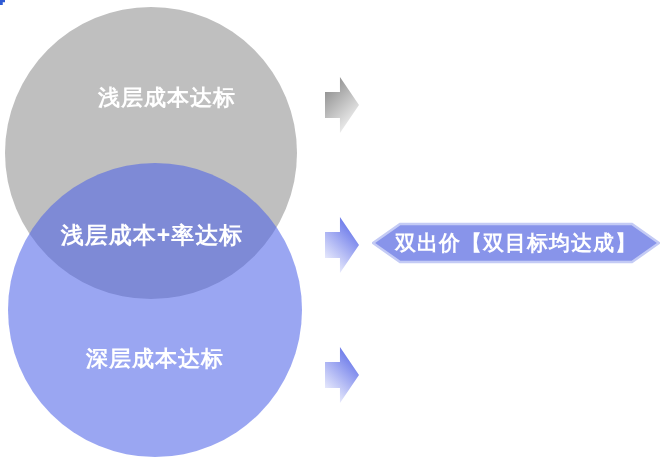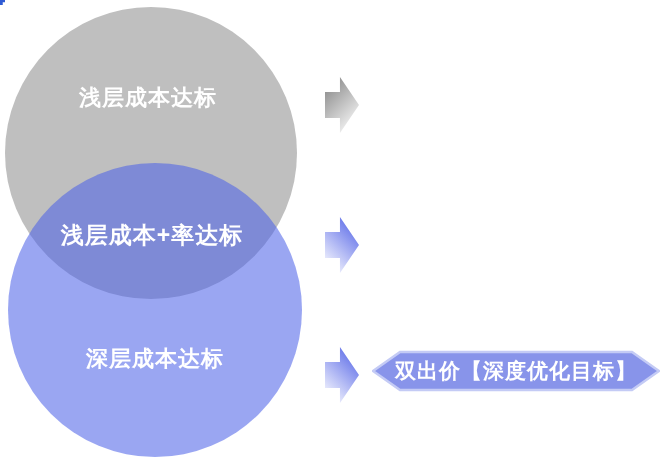--- a/index.html
+++ b/index.html
@@ -31,21 +31,21 @@
   }
   .circle-label{
     position:absolute;
     color:#ffffff;
     font-weight:bold;
     text-align:center;
     font-size:22px;
     letter-spacing:1px;
     white-space:nowrap;
   }
-  .label-top{left:2px;width:292px;top:83px;}
+  .label-top{left:21px;width:292px;top:83px;}
   .label-overlap{left:0px;width:304px;top:220px;font-size:23px;}
   .label-bottom{left:8px;width:294px;top:344px;}
 
   .flow-arrow{
     position:absolute;
     width:34px;height:56px;
     clip-path:polygon(0 27%, 44% 27%, 44% 0, 100% 50%, 44% 100%, 44% 73%, 0 73%);
   }
   .flow-arrow.gray{
     background:linear-gradient(135deg,#7f7f7f 0%,#fbfbfb 92%);
@@ -81,22 +81,22 @@
   <div class="circle circle-top"></div>
   <div class="circle circle-bottom"></div>
 
   <div class="circle-label label-top">浅层成本达标</div>
   <div class="circle-label label-bottom">深层成本达标</div>
   <div class="circle-label label-overlap">浅层成本+率达标</div>
 
   <div class="flow-arrow gray arrow-1"></div>
 
   <div class="flow-arrow blue arrow-2"></div>
-
-  <div class="flow-arrow blue arrow-3"></div>
-  <div class="hex hex-3">
+  <div class="hex hex-2">
     <svg width="288" height="42" viewBox="0 0 288 42">
       <polygon points="1,21 28,2 260,2 287,21 260,40 28,40" fill="#8894ea" stroke="#c4cbf5" stroke-width="2.5"></polygon>
     </svg>
-    <div class="hex-label">双出价【深度优化目标】</div>
+    <div class="hex-label">双出价【双目标均达成】</div>
   </div>
+
+  <div class="flow-arrow blue arrow-3"></div>
 
 </div>
 
 </body></html>

